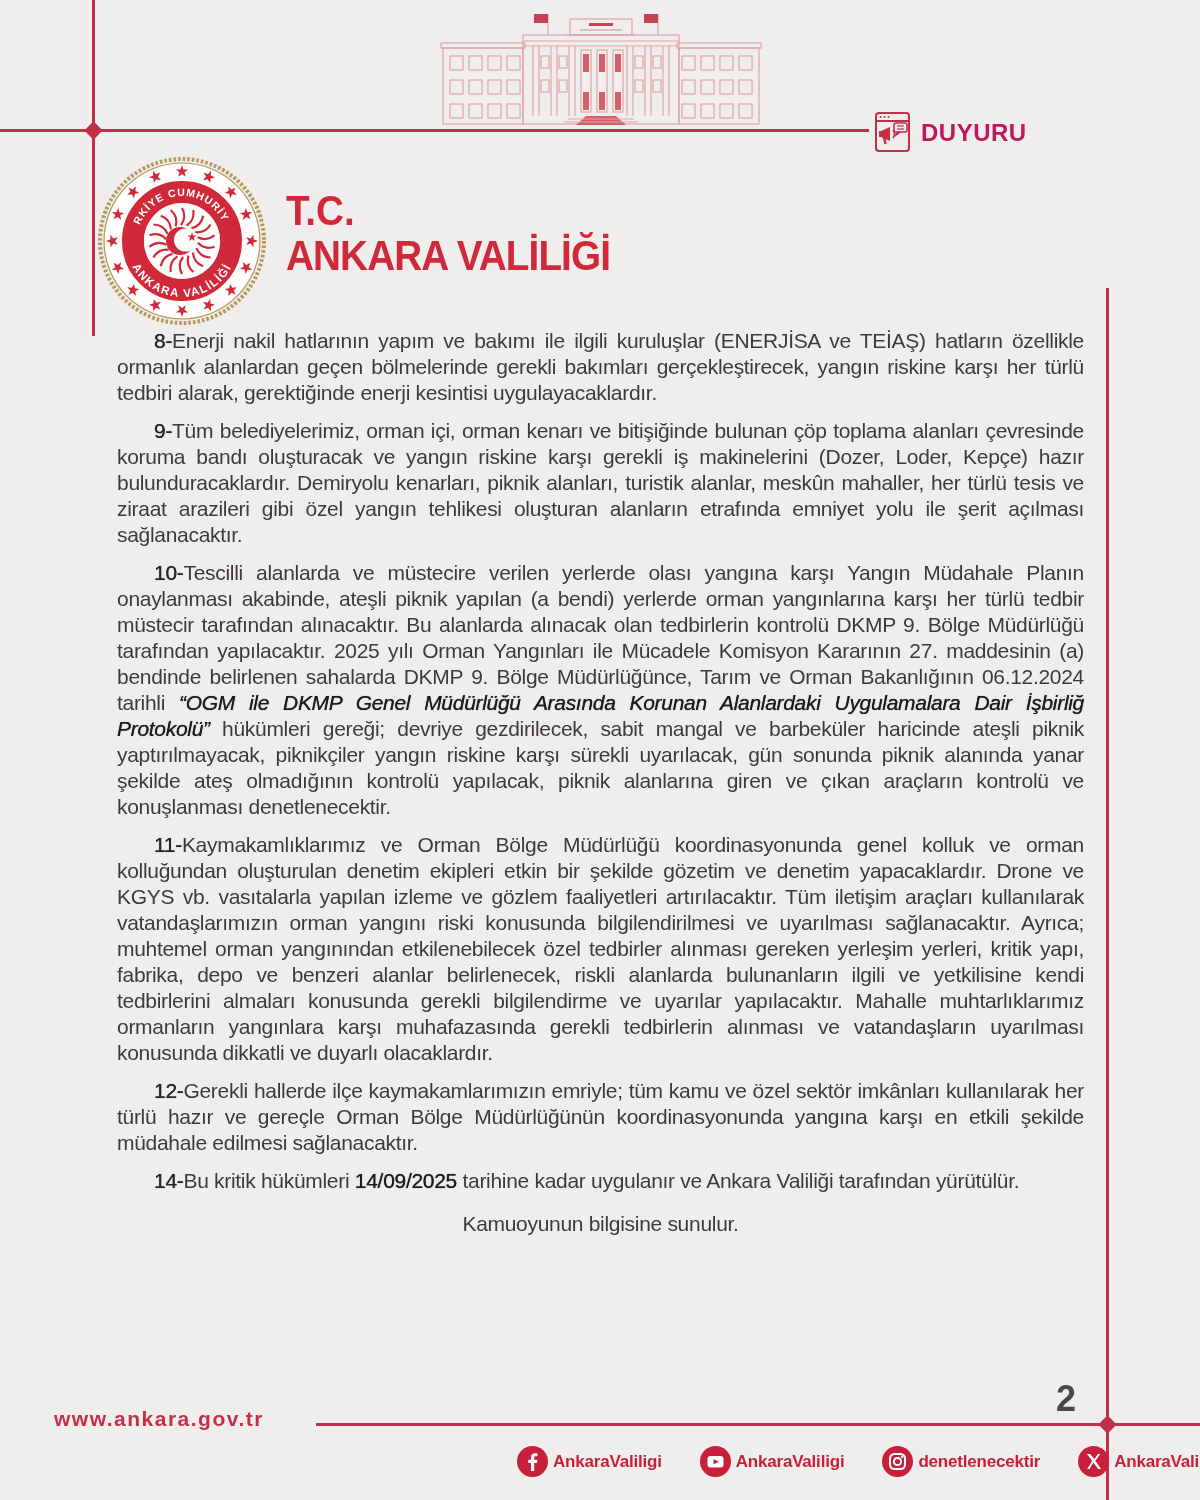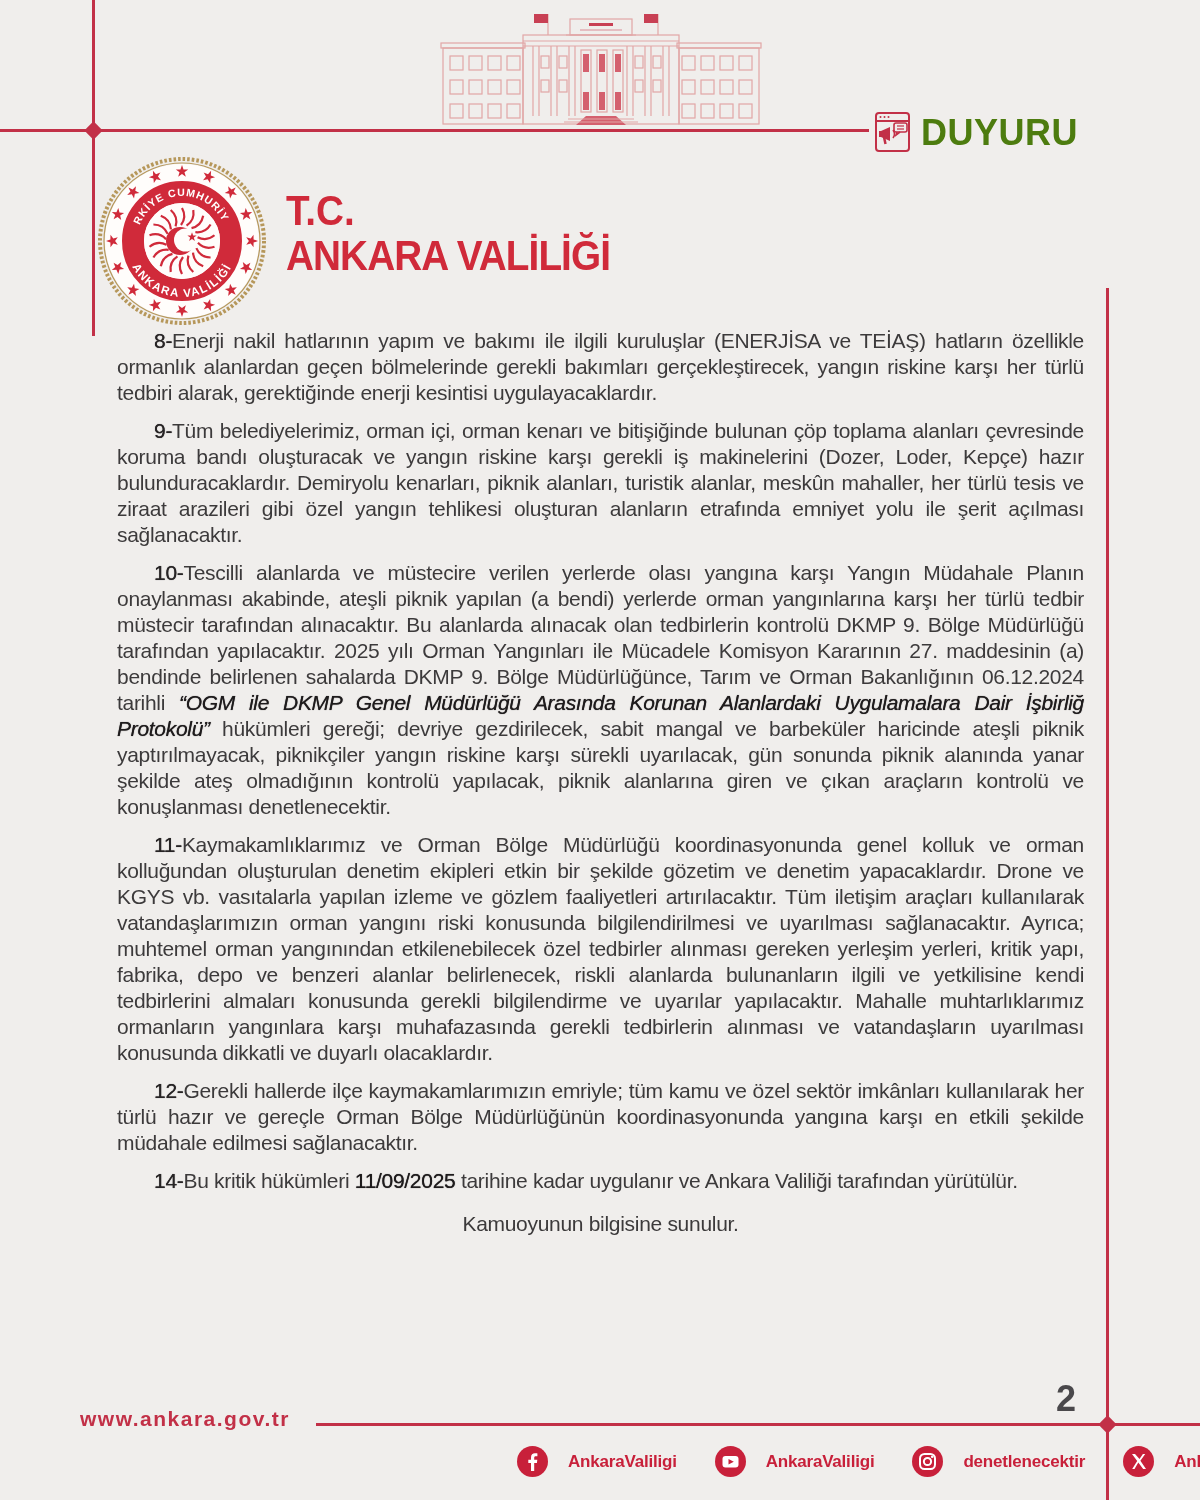--- a/index.html
+++ b/index.html
@@ -12,39 +12,39 @@
   .left-rule{left:92px;top:0;width:3px;height:336px;}
   .right-rule{left:1106px;top:288px;width:3px;height:1212px;}
   .footer-rule{left:316px;top:1423px;width:884px;height:3px;}
   .diamond{position:absolute;width:13px;height:13px;background:#c23047;transform:rotate(45deg);}
   .diamond.top{left:87px;top:124px;}
   .diamond.bottom{left:1101px;top:1418px;}
 
   
   .building{position:absolute;left:440px;top:12px;}
   .duyuru{position:absolute;left:874px;top:108px;display:flex;align-items:center;gap:9px;}
-  .duyuru .label{font-size:36px;font-weight:bold;color:#4d7c0f;letter-spacing:.5px;padding-top:4px;}
+  .duyuru .label{font-size:24px;font-weight:bold;color:#be185d;letter-spacing:.5px;padding-top:4px;}
   .emblem{position:absolute;left:97px;top:156px;}
   .title-block{position:absolute;left:286px;top:188px;color:#d02a3a;font-weight:bold;transform:scaleX(.9);transform-origin:left top;}
   .title-block .tc{font-size:43px;line-height:44px;letter-spacing:0;}
   .title-block .agency{font-size:43px;line-height:46px;letter-spacing:-1px;}
 
   
   .content{position:absolute;left:117px;top:328px;width:967px;color:#3c3a3b;}
   .para{margin:0 0 12px 0;font-size:21px;line-height:26px;font-weight:normal;letter-spacing:-.3px;text-align:justify;text-indent:37px;}
   .seg-n{color:#272425;text-shadow:0 0 .7px #272425;}
   .seg-bi{font-style:italic;color:#1e1b1c;text-shadow:0 0 .8px #1e1b1c;}
   .seg-b{color:#1e1b1c;text-shadow:0 0 .8px #1e1b1c;}
   .closing{margin-top:18px;text-align:center;font-size:21px;font-weight:normal;letter-spacing:-.3px;color:#3c3a3b;}
 
   
   .page-number{position:absolute;left:1040px;top:1378px;width:52px;text-align:center;font-size:36px;font-weight:bold;color:#4a484b;}
-  .website{position:absolute;left:80px;top:1407px;font-size:21px;font-weight:bold;letter-spacing:1.5px;color:#c23047;}
+  .website{position:absolute;left:54px;top:1407px;font-size:21px;font-weight:bold;letter-spacing:1.5px;color:#c23047;}
   .social-row{position:absolute;left:517px;top:1446px;display:flex;align-items:center;gap:38px;}
-  .social-item{display:flex;align-items:center;gap:20px;}
+  .social-item{display:flex;align-items:center;gap:5px;}
   .social-item .handle{font-size:17px;font-weight:bold;color:#c8203a;letter-spacing:-.2px;}
 </style>
 </head>
 <body>
 
 <div class="page">
 
   <svg class="building" width="322" height="120" viewBox="0 0 322 120">
     <g stroke="#e2a6a6" stroke-width="1.2" fill="none">
 
@@ -246,21 +246,21 @@
     <div class="tc">T.C.</div>
     <div class="agency">ANKARA VALİLİĞİ</div>
   </div>
 
   <div class="content">
       <p class="para"><span class="seg-n">8-</span><span class="seg-r">Enerji nakil hatlarının yapım ve bakımı ile ilgili kuruluşlar (ENERJİSA ve TEİAŞ) hatların özellikle ormanlık alanlardan geçen bölmelerinde gerekli bakımları gerçekleştirecek, yangın riskine karşı her türlü tedbiri alarak, gerektiğinde enerji kesintisi uygulayacaklardır.</span></p>
       <p class="para"><span class="seg-n">9-</span><span class="seg-r">Tüm belediyelerimiz, orman içi, orman kenarı ve bitişiğinde bulunan çöp toplama alanları çevresinde koruma bandı oluşturacak ve yangın riskine karşı gerekli iş makinelerini (Dozer, Loder, Kepçe) hazır bulunduracaklardır. Demiryolu kenarları, piknik alanları, turistik alanlar, meskûn mahaller, her türlü tesis ve ziraat arazileri gibi özel yangın tehlikesi oluşturan alanların etrafında emniyet yolu ile şerit açılması sağlanacaktır.</span></p>
       <p class="para"><span class="seg-n">10-</span><span class="seg-r">Tescilli alanlarda ve müstecire verilen yerlerde olası yangına karşı Yangın Müdahale Planın onaylanması akabinde, ateşli piknik yapılan (a bendi) yerlerde orman yangınlarına karşı her türlü tedbir müstecir tarafından alınacaktır. Bu alanlarda alınacak olan tedbirlerin kontrolü DKMP 9. Bölge Müdürlüğü tarafından yapılacaktır. 2025 yılı Orman Yangınları ile Mücadele Komisyon Kararının 27. maddesinin (a) bendinde belirlenen sahalarda DKMP 9. Bölge Müdürlüğünce, Tarım ve Orman Bakanlığının 06.12.2024 tarihli </span><span class="seg-bi">“OGM ile DKMP Genel Müdürlüğü Arasında Korunan Alanlardaki Uygulamalara Dair İşbirliğ Protokolü”</span><span class="seg-r"> hükümleri gereği; devriye gezdirilecek, sabit mangal ve barbeküler haricinde ateşli piknik yaptırılmayacak, piknikçiler yangın riskine karşı sürekli uyarılacak, gün sonunda piknik alanında yanar şekilde ateş olmadığının kontrolü yapılacak, piknik alanlarına giren ve çıkan araçların kontrolü ve konuşlanması denetlenecektir.</span></p>
       <p class="para"><span class="seg-n">11-</span><span class="seg-r">Kaymakamlıklarımız ve Orman Bölge Müdürlüğü koordinasyonunda genel kolluk ve orman kolluğundan oluşturulan denetim ekipleri etkin bir şekilde gözetim ve denetim yapacaklardır. Drone ve KGYS vb. vasıtalarla yapılan izleme ve gözlem faaliyetleri artırılacaktır. Tüm iletişim araçları kullanılarak vatandaşlarımızın orman yangını riski konusunda bilgilendirilmesi ve uyarılması sağlanacaktır. Ayrıca; muhtemel orman yangınından etkilenebilecek özel tedbirler alınması gereken yerleşim yerleri, kritik yapı, fabrika, depo ve benzeri alanlar belirlenecek, riskli alanlarda bulunanların ilgili ve yetkilisine kendi tedbirlerini almaları konusunda gerekli bilgilendirme ve uyarılar yapılacaktır. Mahalle muhtarlıklarımız ormanların yangınlara karşı muhafazasında gerekli tedbirlerin alınması ve vatandaşların uyarılması konusunda dikkatli ve duyarlı olacaklardır.</span></p>
       <p class="para"><span class="seg-n">12-</span><span class="seg-r">Gerekli hallerde ilçe kaymakamlarımızın emriyle; tüm kamu ve özel sektör imkânları kullanılarak her türlü hazır ve gereçle Orman Bölge Müdürlüğünün koordinasyonunda yangına karşı en etkili şekilde müdahale edilmesi sağlanacaktır.</span></p>
-      <p class="para"><span class="seg-n">14-</span><span class="seg-r">Bu kritik hükümleri </span><span class="seg-b">11/09/2025</span><span class="seg-r"> tarihine kadar uygulanır ve Ankara Valiliği tarafından yürütülür.</span></p>
+      <p class="para"><span class="seg-n">14-</span><span class="seg-r">Bu kritik hükümleri </span><span class="seg-b">14/09/2025</span><span class="seg-r"> tarihine kadar uygulanır ve Ankara Valiliği tarafından yürütülür.</span></p>
       <div class="closing">Kamuoyunun bilgisine sunulur.</div>
     </div>
 
   <div class="page-number">2</div>
   <div class="website">www.ankara.gov.tr</div>
 
   <div class="social-row">
     <div class="social-item">
       <svg width="31" height="31" viewBox="0 0 31 31">
         <circle cx="15.5" cy="15.5" r="15.5" fill="#c8203a"></circle>

